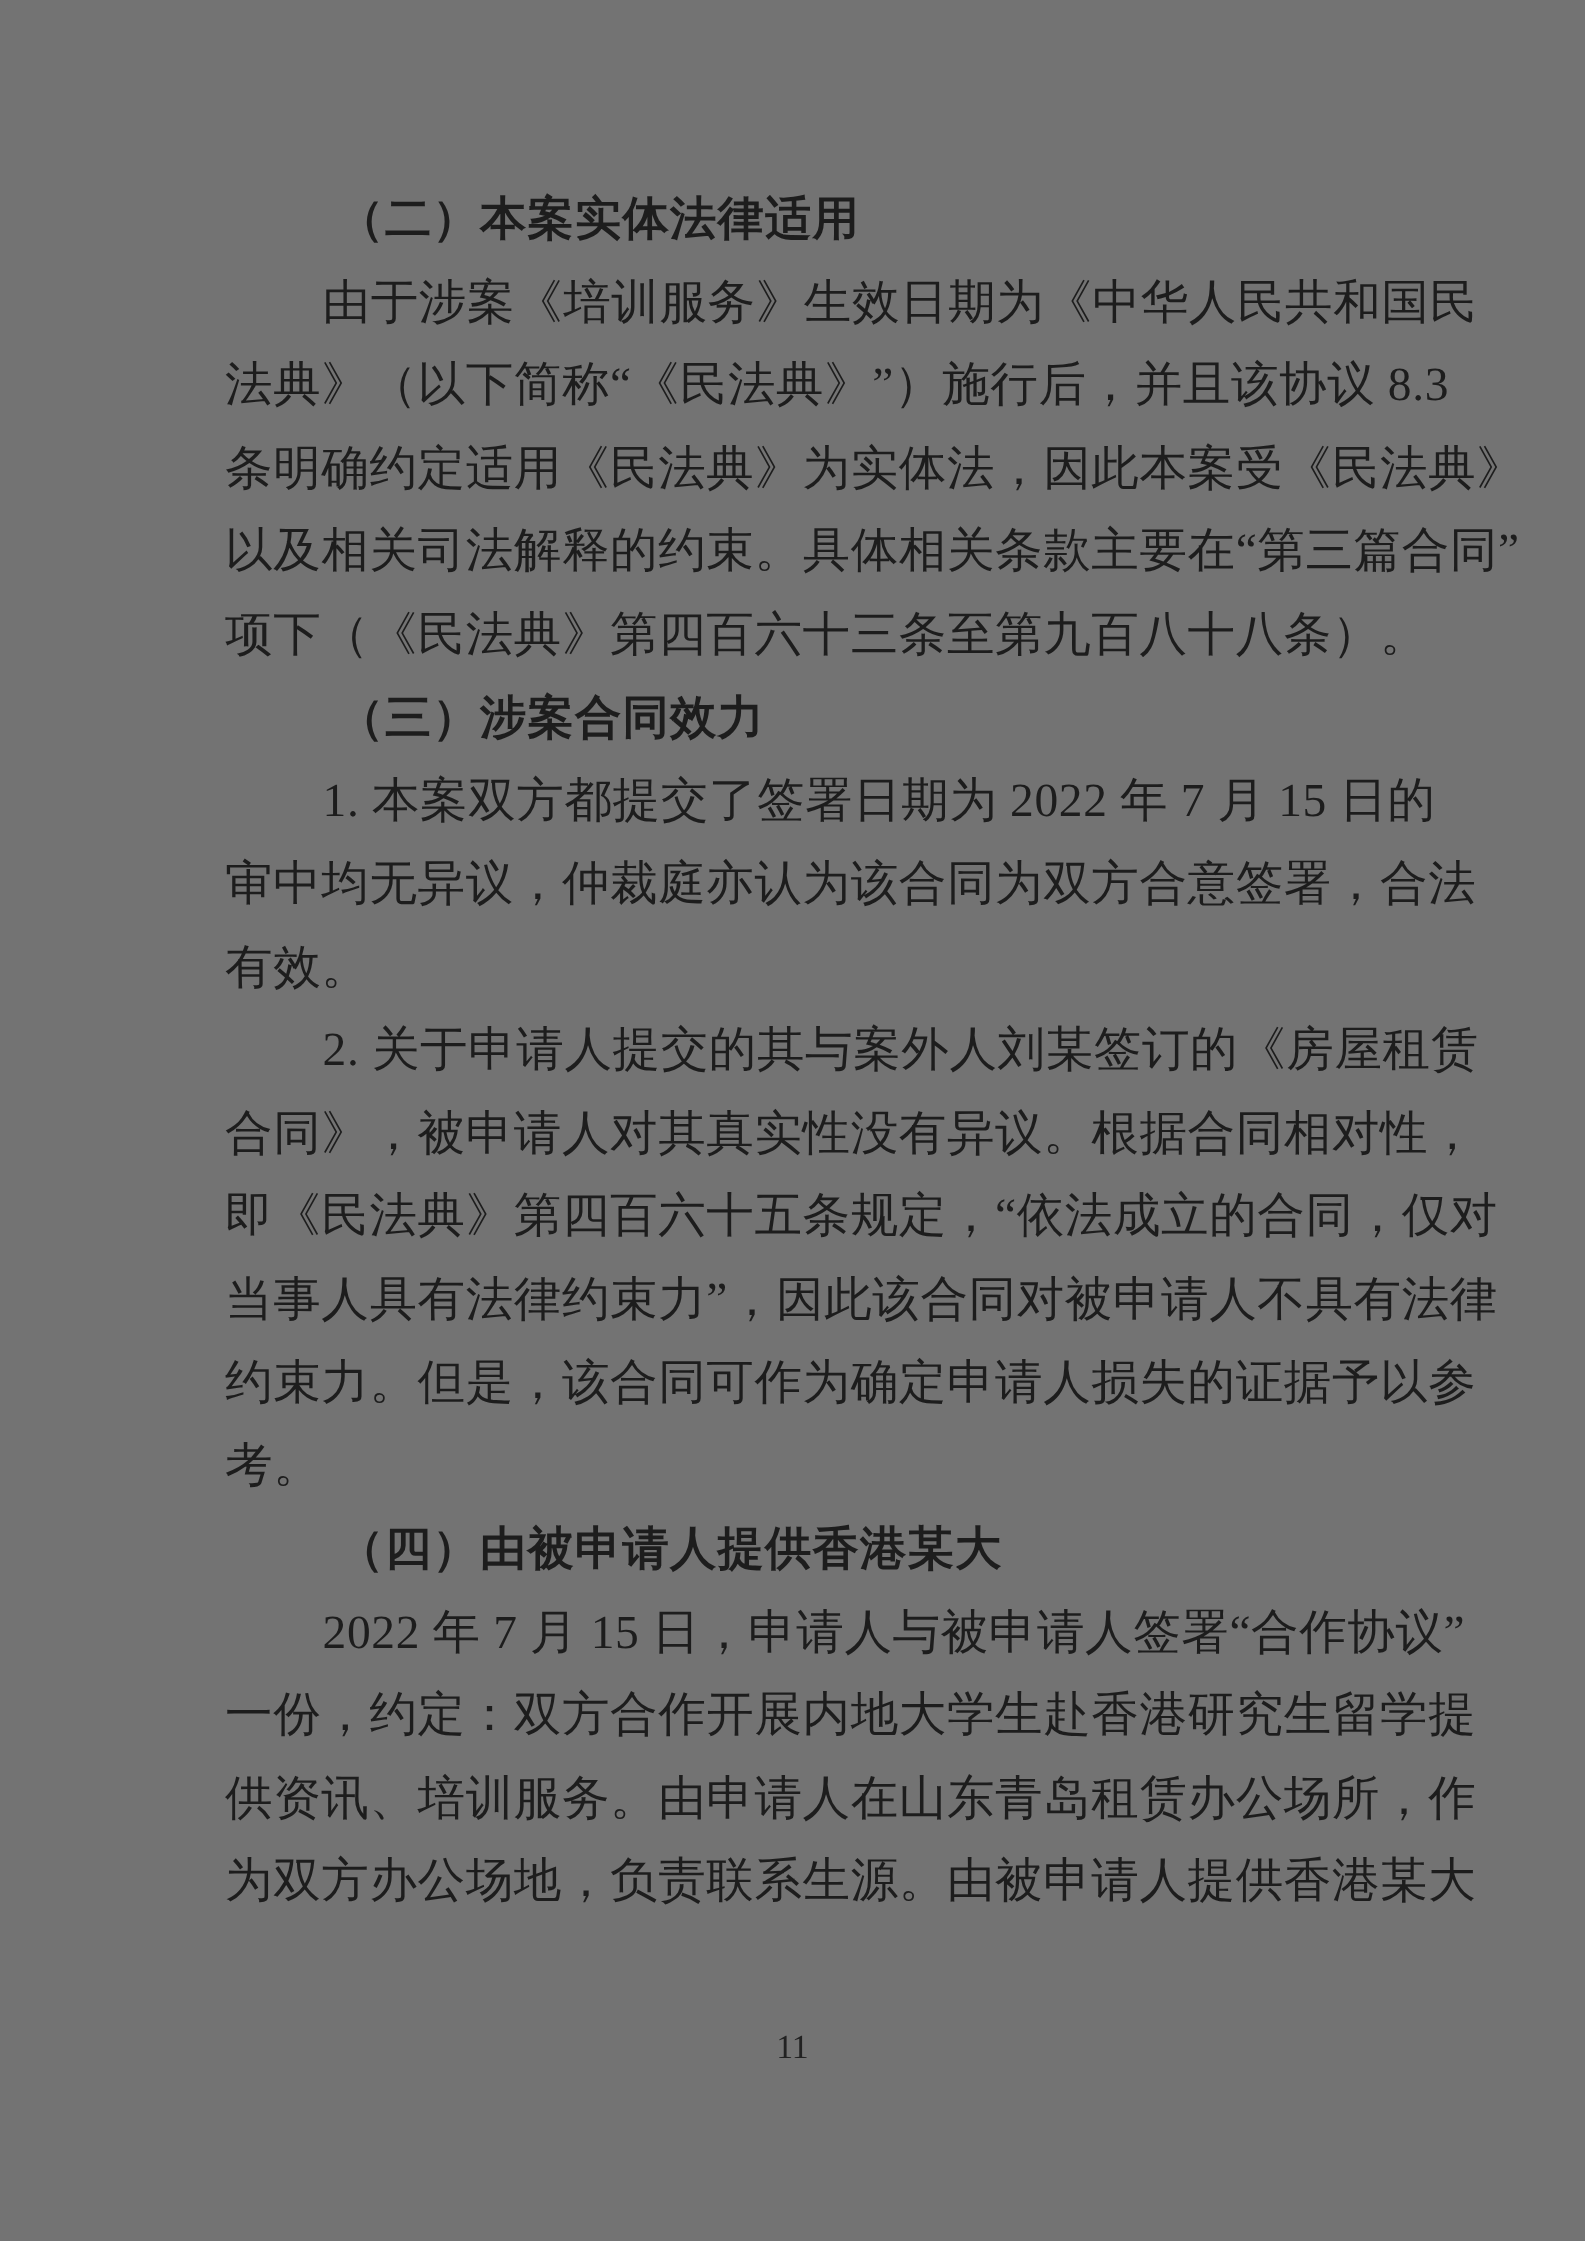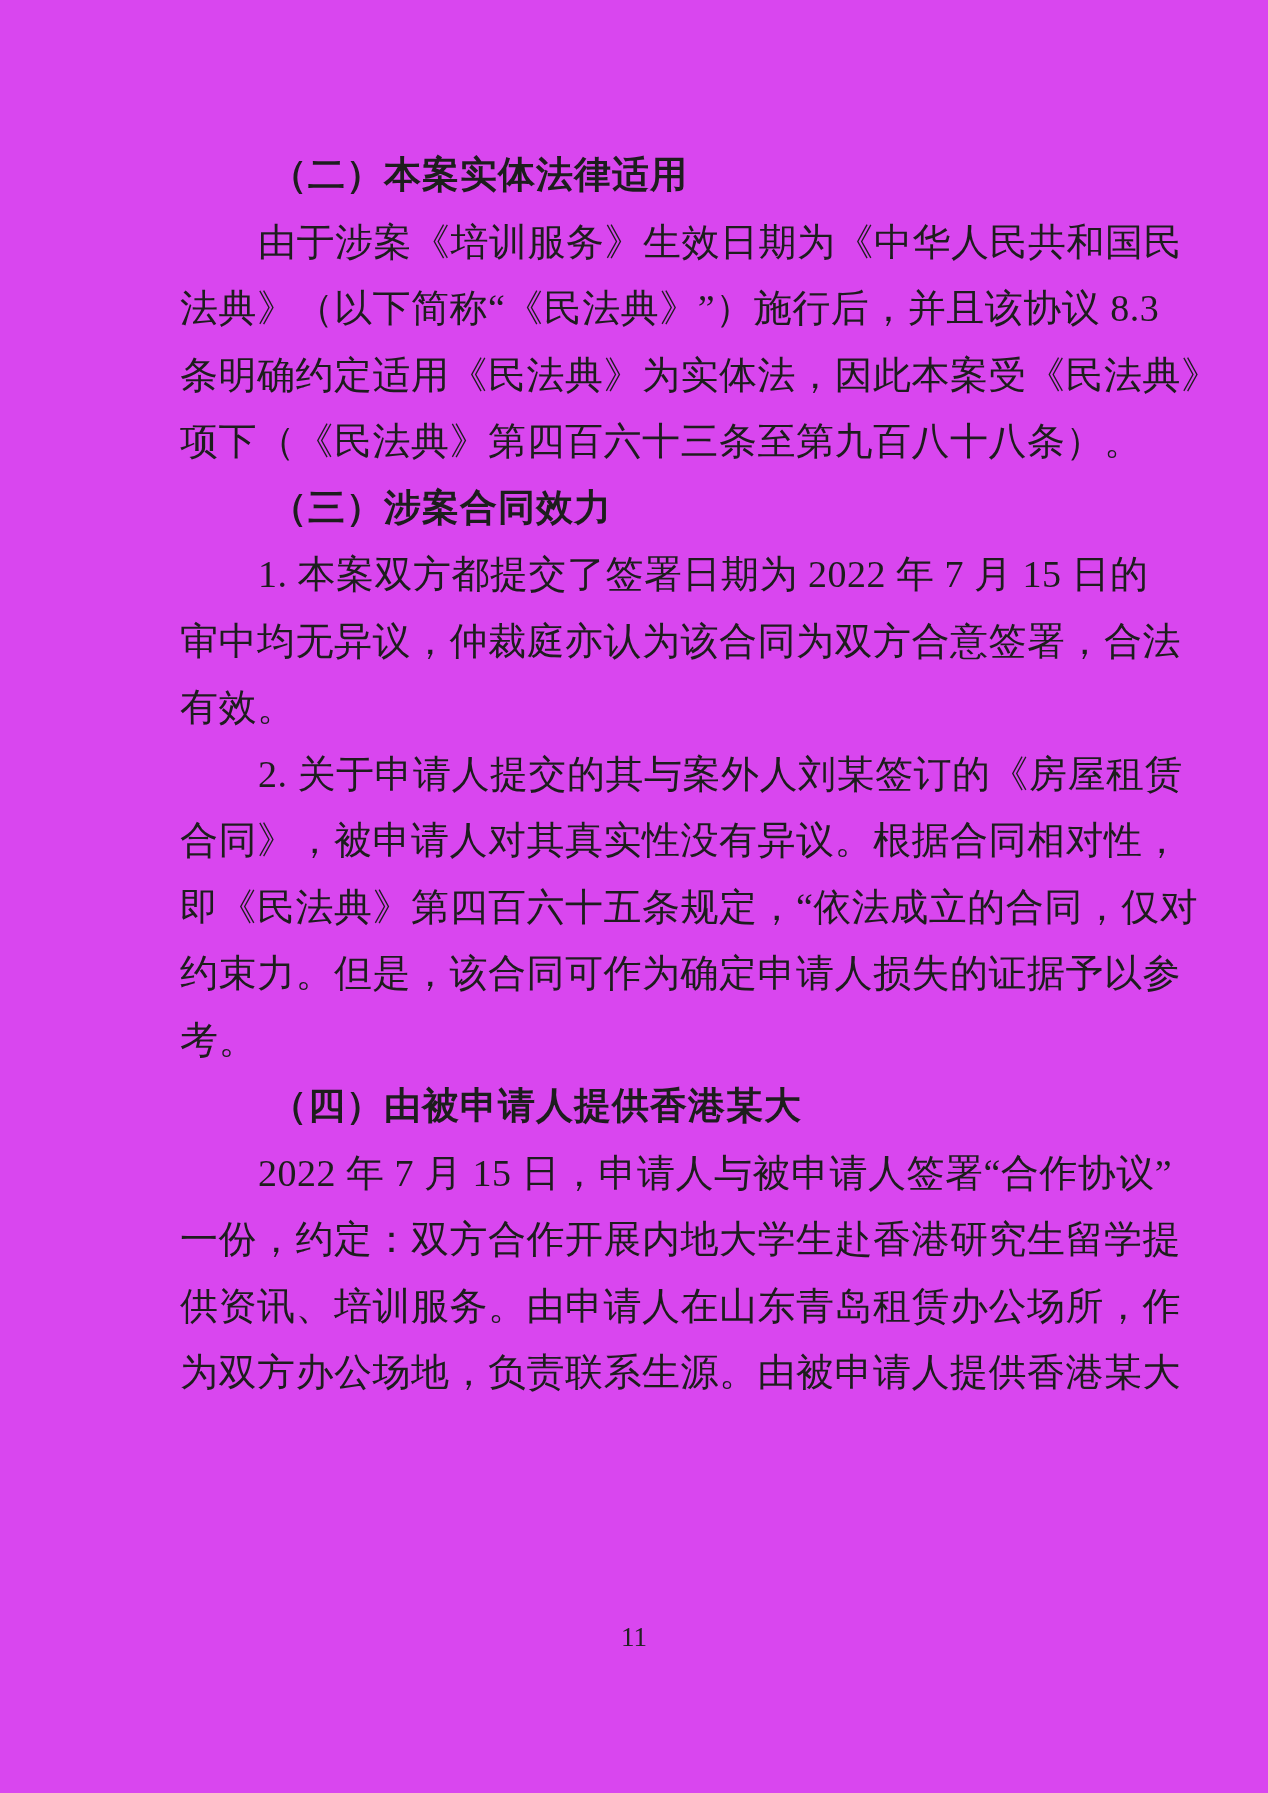--- a/index.html
+++ b/index.html
@@ -6,21 +6,21 @@
 
   html, body {
     background: #e8e8e8;
   }
 
   .page {
     position: relative;
     width: 1268px;
     height: 1793px;
     margin: 0 auto;
-    background: #d946ef;
+    background: #737373;
     font-family: "Liberation Serif", "DejaVu Serif", serif;
     color: #1d1d1d;
     overflow: hidden;
   }
 
   .text-block {
     position: absolute;
     left: 180px;
     top: 142px;
     width: 905px;
@@ -75,28 +75,30 @@
 </style>
 </head>
 <body>
 
 <div class="page">
   <div class="text-block">
       <div class="line heading">（二）本案实体法律适用</div>
       <div class="line first">由于涉案《培训服务》生效日期为《中华人民共和国民</div>
       <div class="line mid">法典》（以下简称“《民法典》”）施行后，并且该协议 8.3</div>
       <div class="line mid">条明确约定适用《民法典》为实体法，因此本案受《民法典》</div>
+      <div class="line mid">以及相关司法解释的约束。具体相关条款主要在“第三篇合同”</div>
       <div class="line last">项下（《民法典》第四百六十三条至第九百八十八条）。</div>
       <div class="line heading">（三）涉案合同效力</div>
       <div class="line first">1. 本案双方都提交了签署日期为 2022 年 7 月 15 日的</div>
       <div class="line mid">审中均无异议，仲裁庭亦认为该合同为双方合意签署，合法</div>
       <div class="line last">有效。</div>
       <div class="line first">2. 关于申请人提交的其与案外人刘某签订的《房屋租赁</div>
       <div class="line mid">合同》，被申请人对其真实性没有异议。根据合同相对性，</div>
       <div class="line mid">即《民法典》第四百六十五条规定，“依法成立的合同，仅对</div>
+      <div class="line mid">当事人具有法律约束力”，因此该合同对被申请人不具有法律</div>
       <div class="line mid">约束力。但是，该合同可作为确定申请人损失的证据予以参</div>
       <div class="line last">考。</div>
       <div class="line heading">（四）由被申请人提供香港某大</div>
       <div class="line first">2022 年 7 月 15 日，申请人与被申请人签署“合作协议”</div>
       <div class="line mid">一份，约定：双方合作开展内地大学生赴香港研究生留学提</div>
       <div class="line mid">供资讯、培训服务。由申请人在山东青岛租赁办公场所，作</div>
       <div class="line mid">为双方办公场地，负责联系生源。由被申请人提供香港某大</div>
     </div>
   <div class="page-number">11</div>
 </div>

